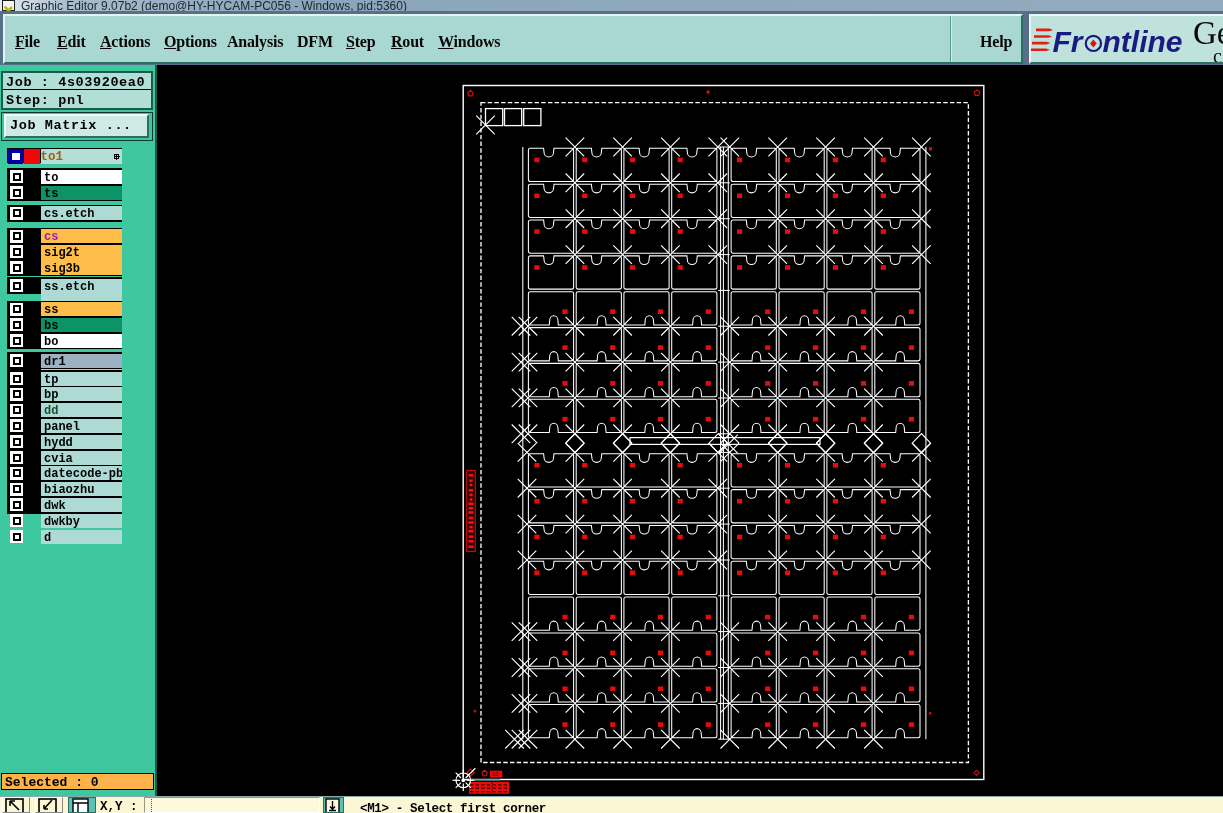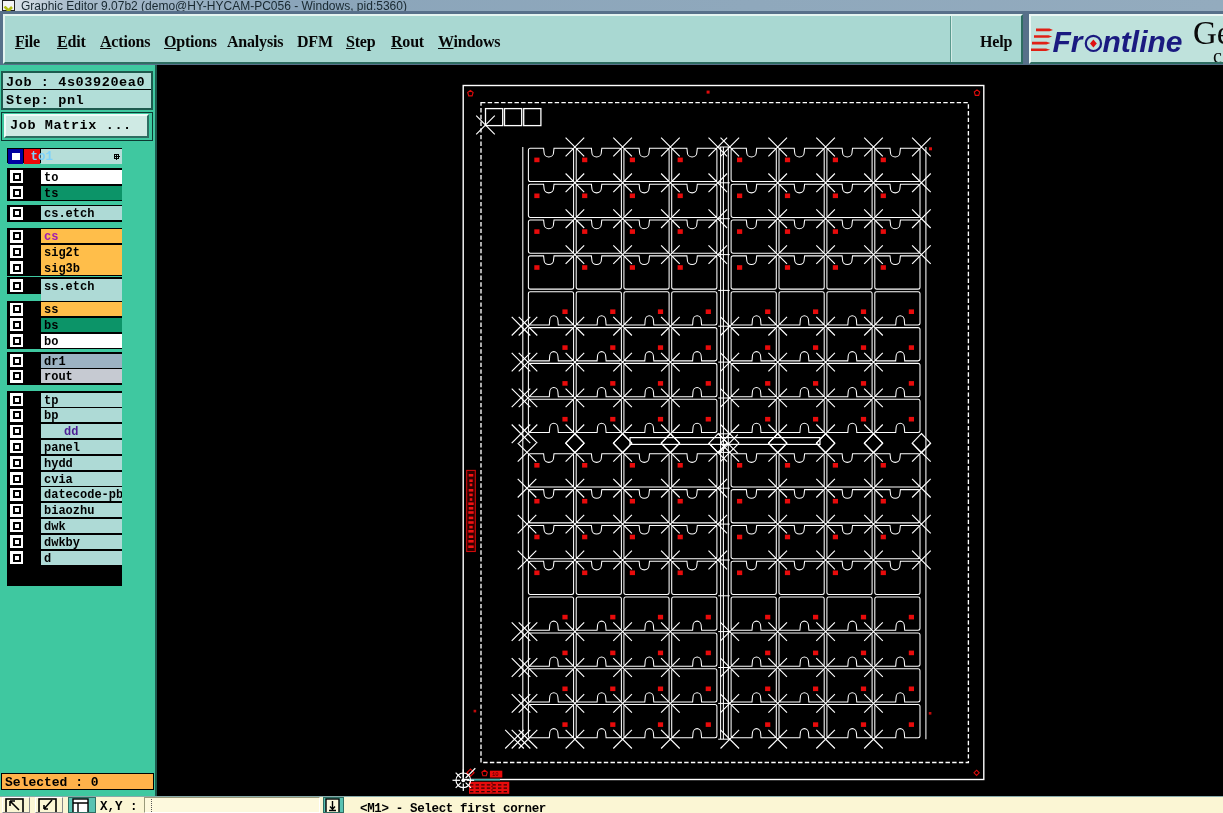--- a/index.html
+++ b/index.html
@@ -59,21 +59,21 @@
 
 <div style="position:absolute;left:1px;top:111.5px;width:152px;height:29px;background:#3fc8a0;border:1.6px solid #0c3a32;"></div>
 <div style="position:absolute;left:4px;top:114px;width:145px;height:24px;background:#cfeae4;border-top:2px solid #f0faf8;border-left:2px solid #f0faf8;border-right:2px solid #2e6e62;border-bottom:2px solid #2e6e62;"></div>
 <div class="mono" style="position:absolute;left:10px;top:118px;font-size:13.5px;letter-spacing:0.6px;">Job Matrix ...</div>
 
 <div style="position:absolute;left:6.5px;top:147.5px;width:115px;height:15.5px;background:#000;padding:1.5px;">
     <div style="position:absolute;left:1.5px;top:1.5px;width:15px;height:14.5px;background:#0000a0;"></div>
     <div style="position:absolute;left:5px;top:5px;width:8px;height:7.5px;background:#fff;"></div>
     <div style="position:absolute;left:17px;top:1.5px;width:16px;height:14.5px;background:#ee0808;"></div>
     <div style="position:absolute;left:34.5px;top:1.5px;width:80.5px;height:14.5px;background:#b6ded9;"></div>
-    <div style="position:absolute;left:24px;top:2px;font:bold 12.5px 'Liberation Mono',monospace;color:#7dd3fc;">to1</div>
+    <div style="position:absolute;left:34px;top:2px;font:bold 12.5px 'Liberation Mono',monospace;color:#a16207;">to1</div>
     <div style="position:absolute;right:3px;top:6px;width:5px;height:5px;border:1px solid #000;background:#b6ded9;">
       <div style="position:absolute;left:1.5px;top:0;width:1px;height:5px;background:#000;"></div>
       <div style="position:absolute;left:0;top:1.5px;width:5px;height:1px;background:#000;"></div>
     </div>
   </div>
 <div style="position:absolute;left:6.5px;top:168.3px;width:115px;height:33.0px;background:#000;">
     <div style="position:absolute;left:34.5px;top:1.5px;width:80.5px;height:14.2px;background:#ffffff;overflow:hidden;">
       <span style="position:absolute;left:3px;top:1px;font:bold 12px 'Liberation Mono',monospace;color:#000;white-space:pre;">to</span>
     </div>
     <div style="position:absolute;left:3.5px;top:2.0px;width:13px;height:13px;background:#fff;">
@@ -149,35 +149,35 @@
     <div style="position:absolute;left:3.5px;top:2.0px;width:13px;height:13px;background:#fff;">
       <div style="position:absolute;left:2.5px;top:2.5px;width:8px;height:8px;border:2px solid #000;background:#fff;"></div>
     </div>
     <div style="position:absolute;left:34.5px;top:17.3px;width:80.5px;height:14.2px;background:#c6cad2;overflow:hidden;">
       <span style="position:absolute;left:3px;top:1px;font:bold 12px 'Liberation Mono',monospace;color:#000;white-space:pre;">rout</span>
     </div>
     <div style="position:absolute;left:3.5px;top:17.8px;width:13px;height:13px;background:#fff;">
       <div style="position:absolute;left:2.5px;top:2.5px;width:8px;height:8px;border:2px solid #000;background:#fff;"></div>
     </div>
   </div>
-<div style="position:absolute;left:6.5px;top:391.0px;width:115px;height:195px;background:#000;">
+<div style="position:absolute;left:6.5px;top:370px;width:115px;height:144px;background:#000;">
     <div style="position:absolute;left:34.5px;top:1.5px;width:80.5px;height:14.2px;background:#aedad6;overflow:hidden;">
       <span style="position:absolute;left:3px;top:1px;font:bold 12px 'Liberation Mono',monospace;color:#000;white-space:pre;">tp</span>
     </div>
     <div style="position:absolute;left:3.5px;top:2.0px;width:13px;height:13px;background:#fff;">
       <div style="position:absolute;left:2.5px;top:2.5px;width:8px;height:8px;border:2px solid #000;background:#fff;"></div>
     </div>
     <div style="position:absolute;left:34.5px;top:17.3px;width:80.5px;height:14.2px;background:#aedad6;overflow:hidden;">
       <span style="position:absolute;left:3px;top:1px;font:bold 12px 'Liberation Mono',monospace;color:#000;white-space:pre;">bp</span>
     </div>
     <div style="position:absolute;left:3.5px;top:17.8px;width:13px;height:13px;background:#fff;">
       <div style="position:absolute;left:2.5px;top:2.5px;width:8px;height:8px;border:2px solid #000;background:#fff;"></div>
     </div>
     <div style="position:absolute;left:34.5px;top:33.1px;width:80.5px;height:14.2px;background:#aedad6;overflow:hidden;">
-      <span style="position:absolute;left:3px;top:1px;font:bold 12px 'Liberation Mono',monospace;color:#4c1d95;white-space:pre;margin-left:20px;">dd</span>
+      <span style="position:absolute;left:3px;top:1px;font:bold 12px 'Liberation Mono',monospace;color:#14532d;white-space:pre;">dd</span>
     </div>
     <div style="position:absolute;left:3.5px;top:33.6px;width:13px;height:13px;background:#fff;">
       <div style="position:absolute;left:2.5px;top:2.5px;width:8px;height:8px;border:2px solid #000;background:#fff;"></div>
     </div>
     <div style="position:absolute;left:34.5px;top:48.900000000000006px;width:80.5px;height:14.2px;background:#aedad6;overflow:hidden;">
       <span style="position:absolute;left:3px;top:1px;font:bold 12px 'Liberation Mono',monospace;color:#000;white-space:pre;">panel</span>
     </div>
     <div style="position:absolute;left:3.5px;top:49.400000000000006px;width:13px;height:13px;background:#fff;">
       <div style="position:absolute;left:2.5px;top:2.5px;width:8px;height:8px;border:2px solid #000;background:#fff;"></div>
     </div>

